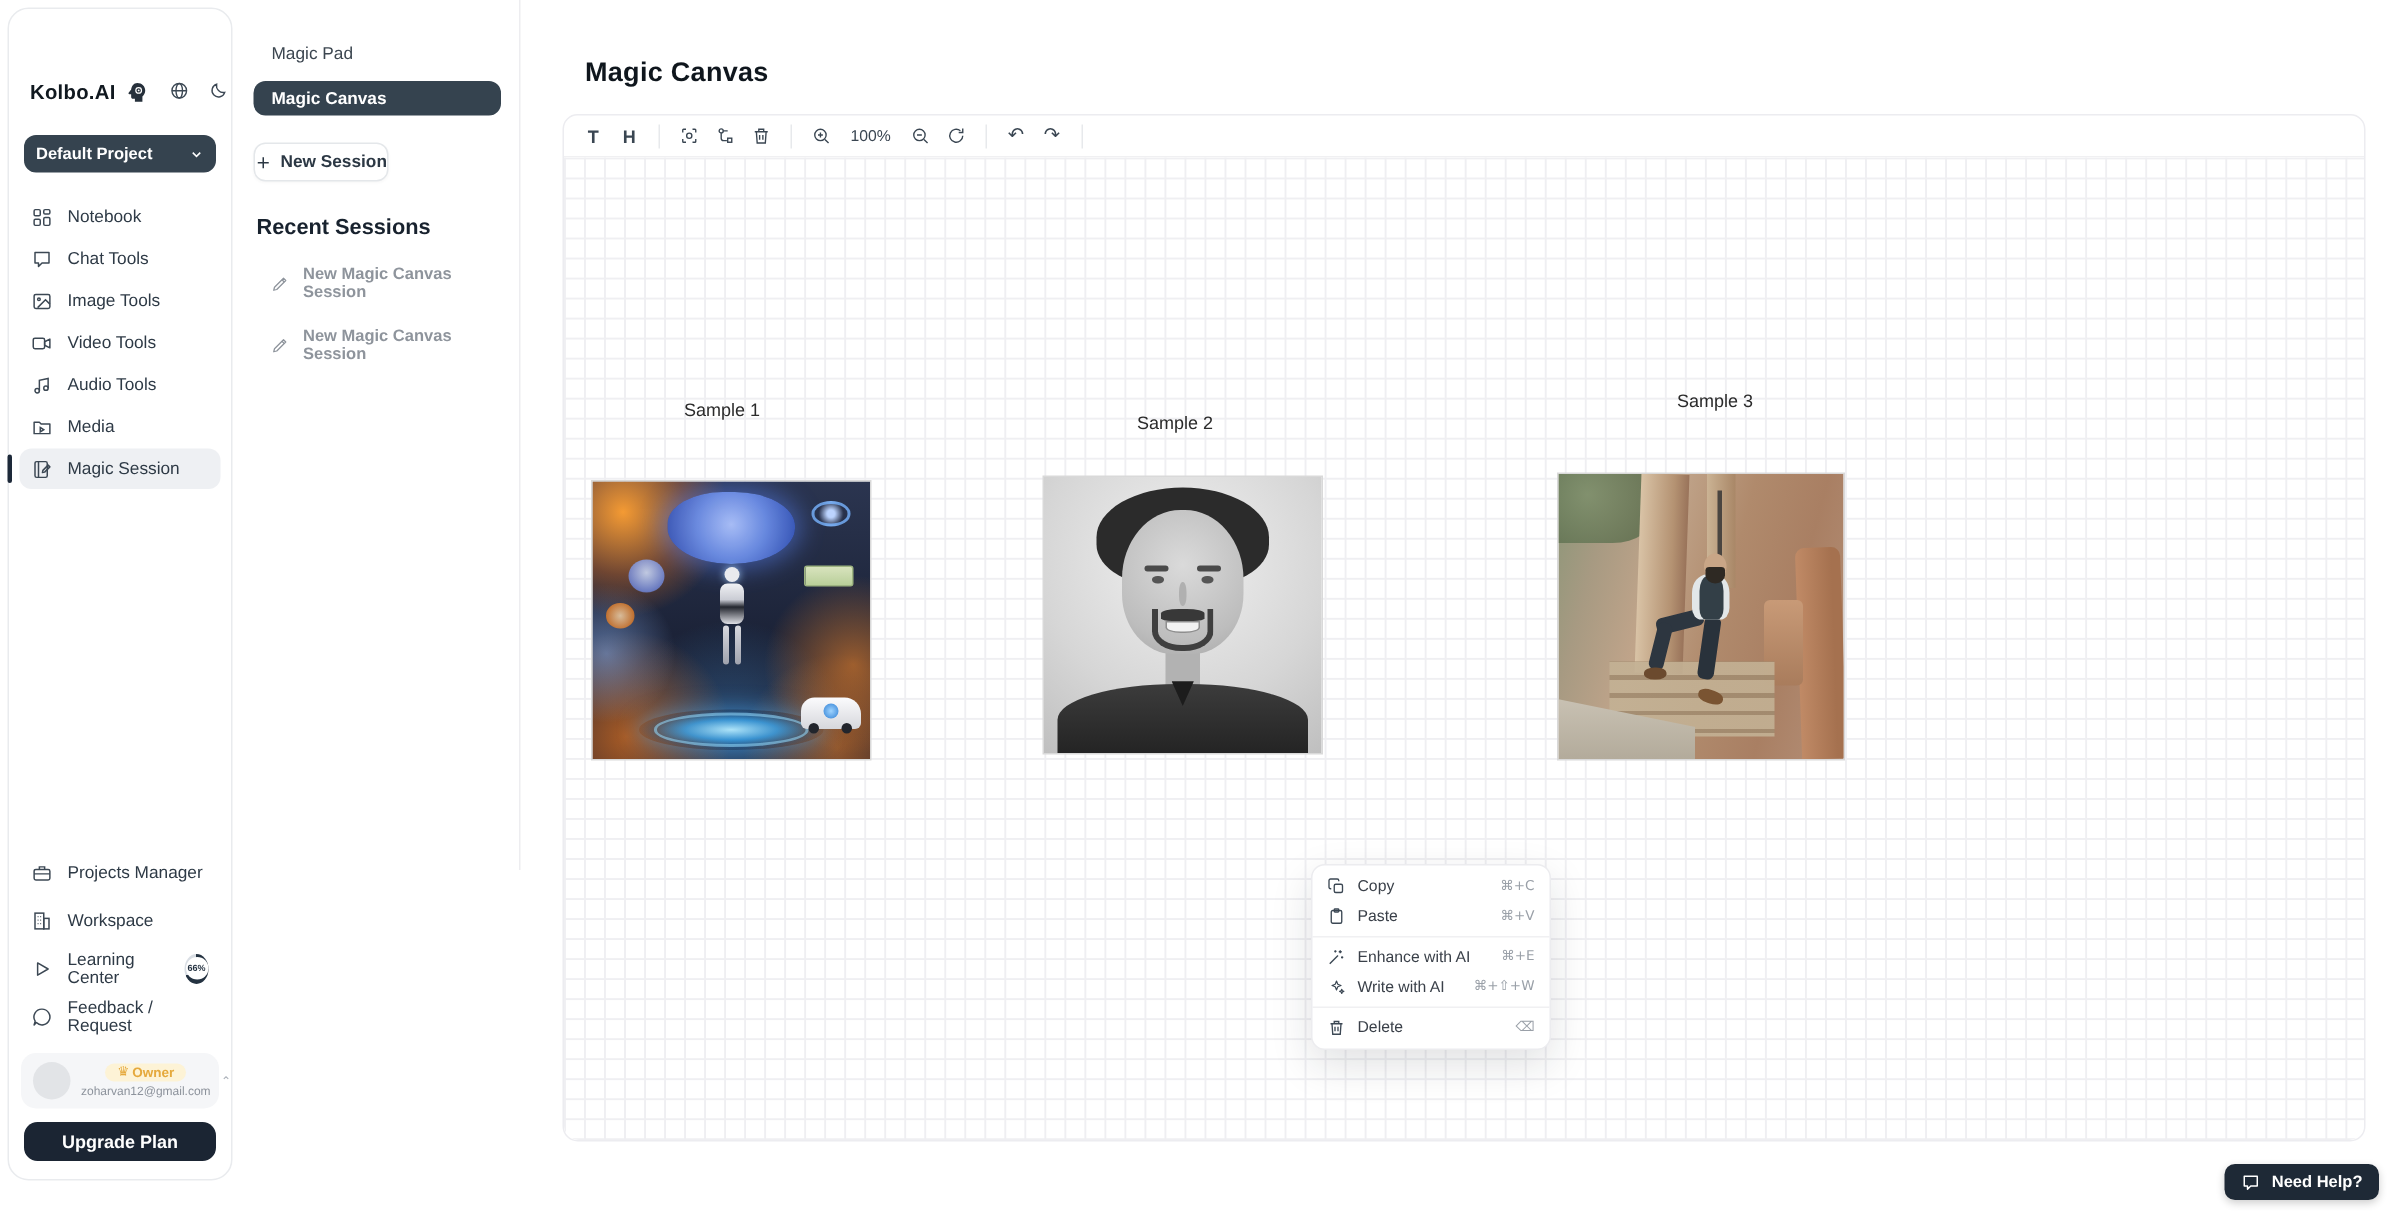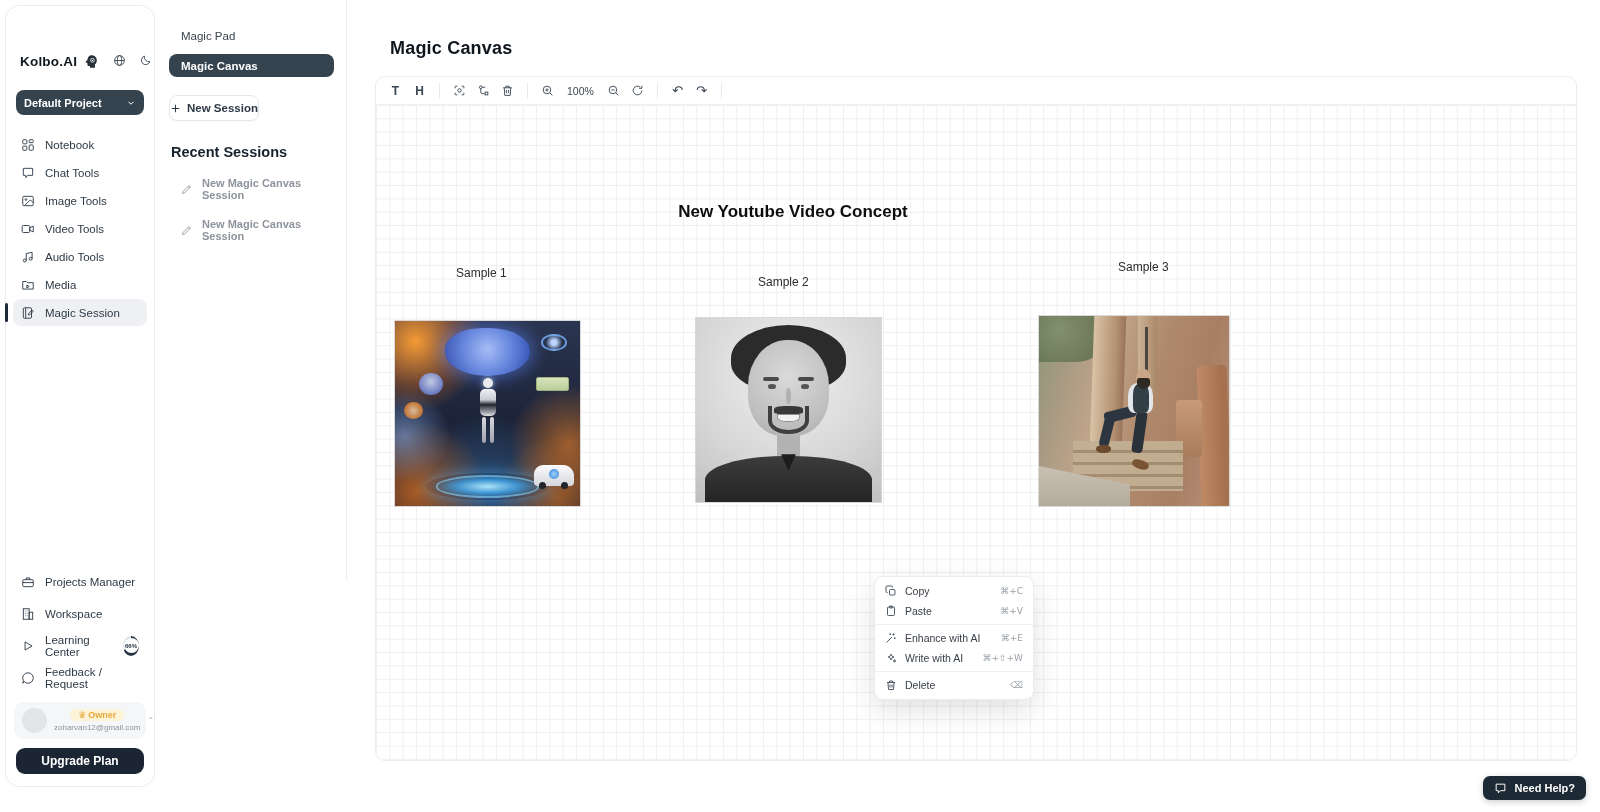--- a/index.html
+++ b/index.html
@@ -445,21 +445,20 @@
     <button class="export-btn">
       <svg width="13" height="13" viewBox="0 0 24 24" fill="none" stroke="currentColor" stroke-width="1.7">
           <path d="M12 4v10M8 10l4 4 4-4"></path>
           <path d="M4 15v4h16v-4"></path>
         </svg>
       <span>Export</span>
     </button>
   </div>
 
   <div class="grid-area">
-    <div class="board-title">New Youtube Video Concept</div>
 
     <div class="sample-label s1">Sample 1</div>
     <div class="sample-label s2">Sample 2</div>
     <div class="sample-label s3">Sample 3</div>
 
     <div class="img-card img1">
       <span class="brain"></span>
       <span class="eye1"></span>
       <span class="heart1"></span>
       <span class="orb"></span>

